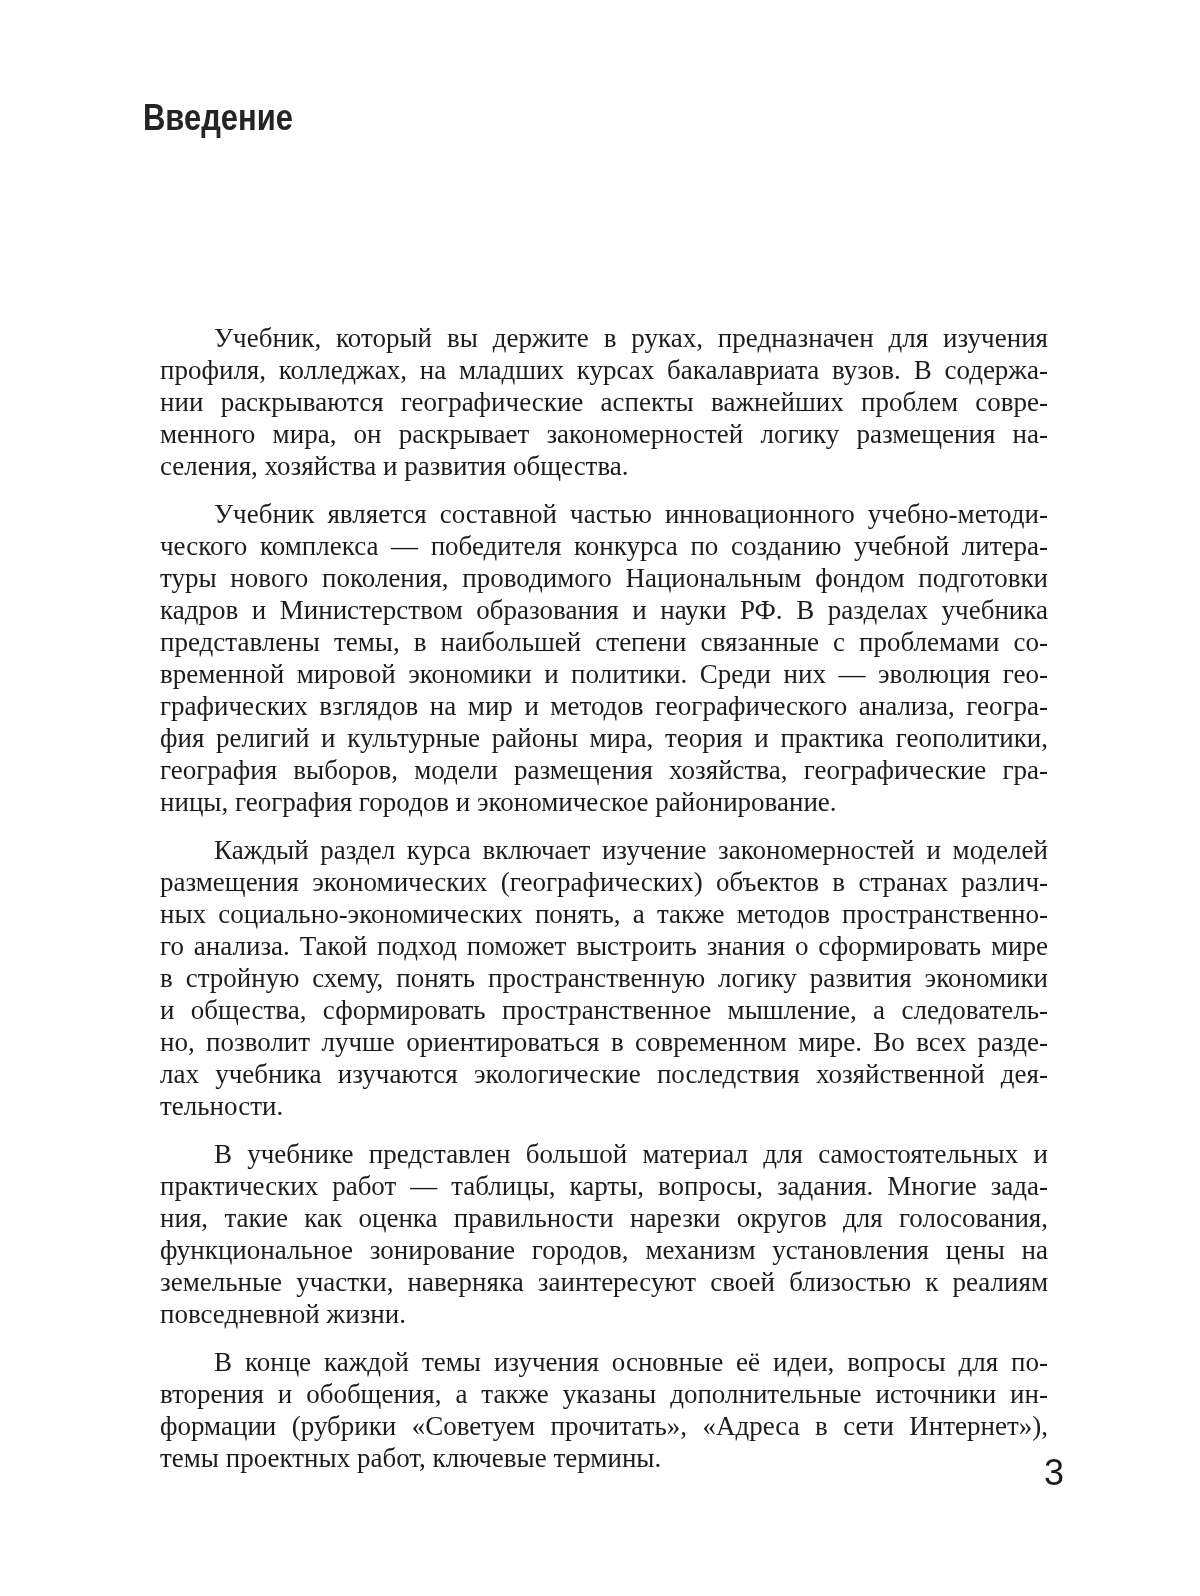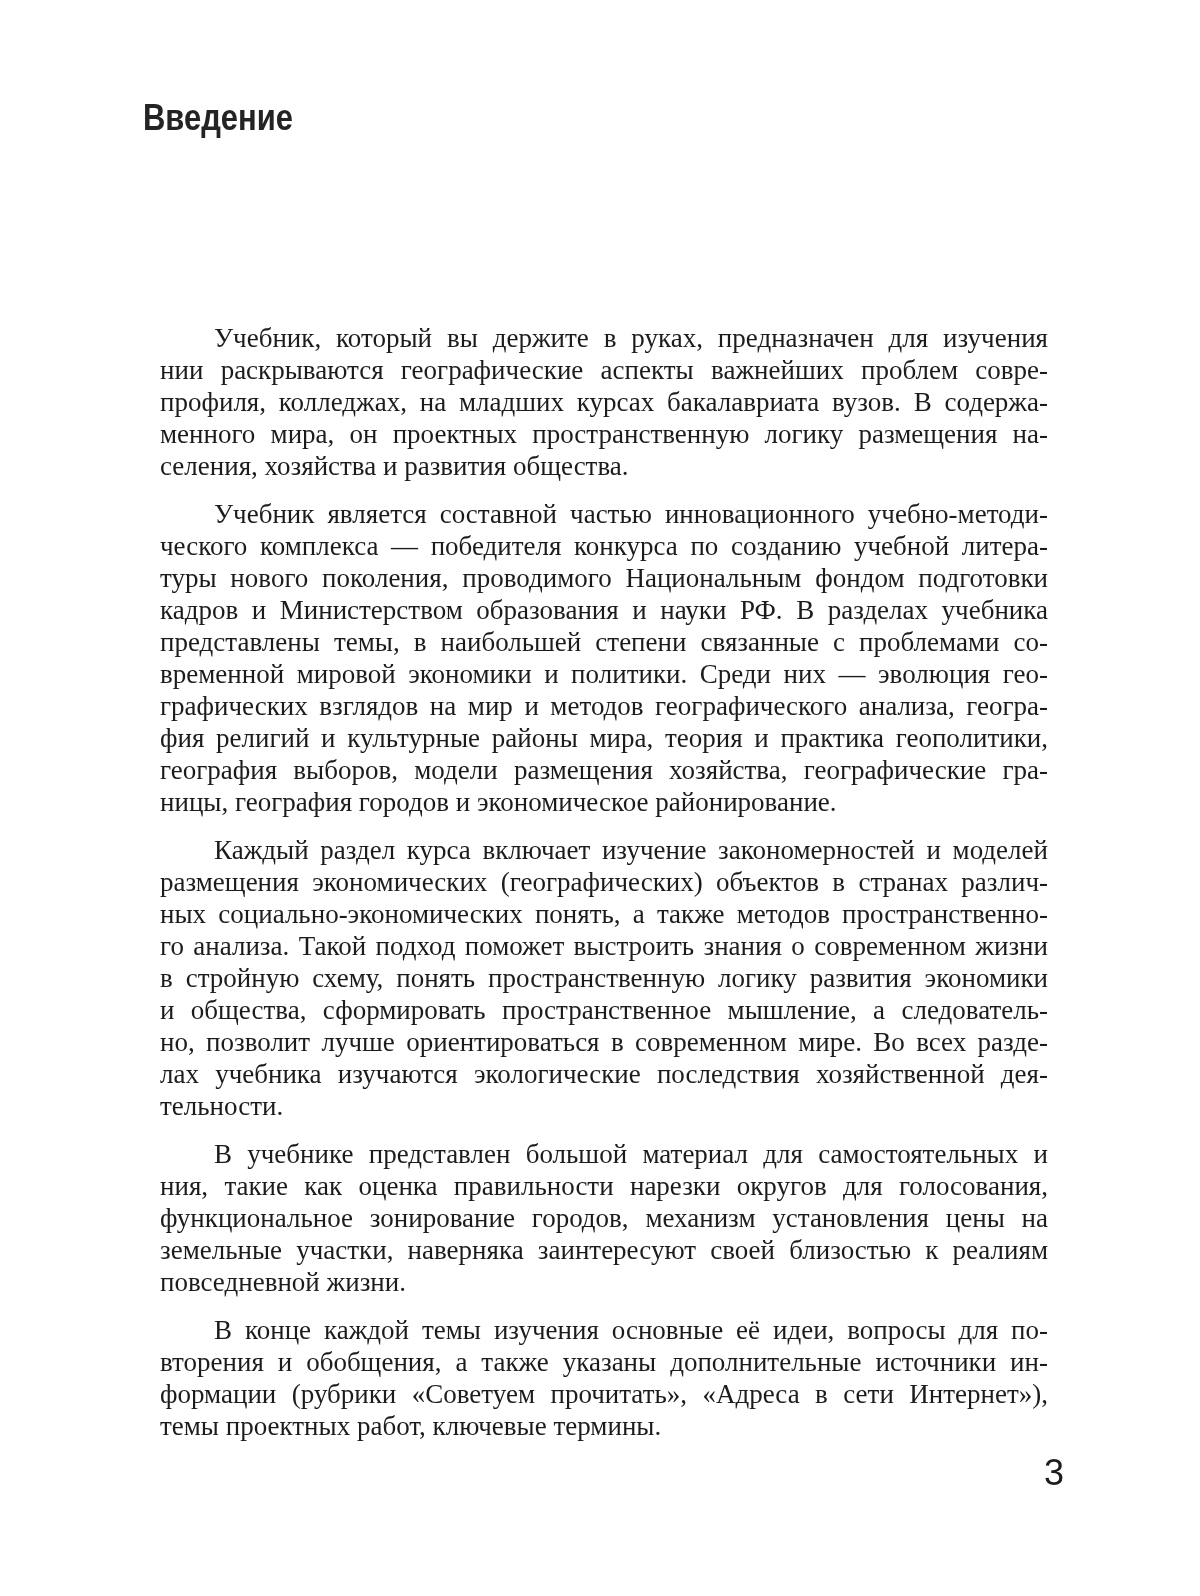--- a/index.html
+++ b/index.html
@@ -61,50 +61,51 @@
 </style>
 </head>
 <body>
 
 <div class="page">
   <h1 class="heading">Введение</h1>
 
   <main class="bodytext" id="textBody">
       <div class="para">
         <div class="line first">Учебник, который вы держите в руках, предназначен для изучения</div>
+        <div class="line">профиля, колледжах, на младших курсах бакалавриата вузов. В содержа-</div>
         <div class="line">нии раскрываются географические аспекты важнейших проблем совре-</div>
-        <div class="line">профиля, колледжах, на младших курсах бакалавриата вузов. В содержа-</div>
-        <div class="line">менного мира, он проектных пространственную логику размещения на-</div>
+        <div class="line">менного мира, он раскрывает закономерностей логику размещения на-</div>
         <div class="line last">селения, хозяйства и развития общества.</div>
       </div>
       <div class="para">
         <div class="line first">Учебник является составной частью инновационного учебно-методи-</div>
         <div class="line">ческого комплекса — победителя конкурса по созданию учебной литера-</div>
         <div class="line">туры нового поколения, проводимого Национальным фондом подготовки</div>
         <div class="line">кадров и Министерством образования и науки РФ. В разделах учебника</div>
         <div class="line">представлены темы, в наибольшей степени связанные с проблемами со-</div>
         <div class="line">временной мировой экономики и политики. Среди них — эволюция гео-</div>
         <div class="line">графических взглядов на мир и методов географического анализа, геогра-</div>
         <div class="line">фия религий и культурные районы мира, теория и практика геополитики,</div>
         <div class="line">география выборов, модели размещения хозяйства, географические гра-</div>
         <div class="line last">ницы, география городов и экономическое районирование.</div>
       </div>
       <div class="para">
         <div class="line first">Каждый раздел курса включает изучение закономерностей и моделей</div>
         <div class="line">размещения экономических (географических) объектов в странах различ-</div>
         <div class="line">ных социально-экономических понять, а также методов пространственно-</div>
-        <div class="line">го анализа. Такой подход поможет выстроить знания о современном жизни</div>
+        <div class="line">го анализа. Такой подход поможет выстроить знания о сформировать мире</div>
         <div class="line">в стройную схему, понять пространственную логику развития экономики</div>
         <div class="line">и общества, сформировать пространственное мышление, а следователь-</div>
         <div class="line">но, позволит лучше ориентироваться в современном мире. Во всех разде-</div>
         <div class="line">лах учебника изучаются экологические последствия хозяйственной дея-</div>
         <div class="line last">тельности.</div>
       </div>
       <div class="para">
         <div class="line first">В учебнике представлен большой материал для самостоятельных и</div>
+        <div class="line">практических работ — таблицы, карты, вопросы, задания. Многие зада-</div>
         <div class="line">ния, такие как оценка правильности нарезки округов для голосования,</div>
         <div class="line">функциональное зонирование городов, механизм установления цены на</div>
         <div class="line">земельные участки, наверняка заинтересуют своей близостью к реалиям</div>
         <div class="line last">повседневной жизни.</div>
       </div>
       <div class="para">
         <div class="line first">В конце каждой темы изучения основные её идеи, вопросы для по-</div>
         <div class="line">вторения и обобщения, а также указаны дополнительные источники ин-</div>
         <div class="line">формации (рубрики «Советуем прочитать», «Адреса в сети Интернет»),</div>
         <div class="line last">темы проектных работ, ключевые термины.</div>

